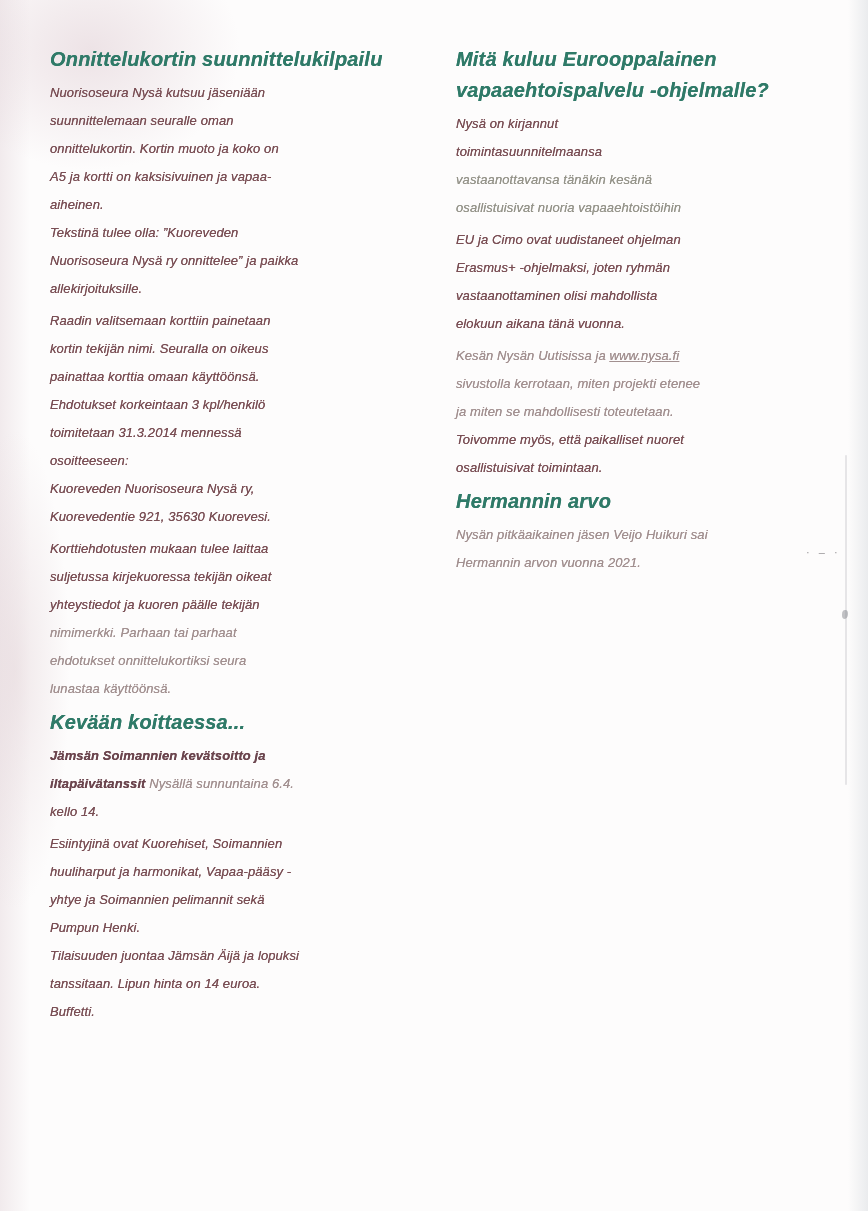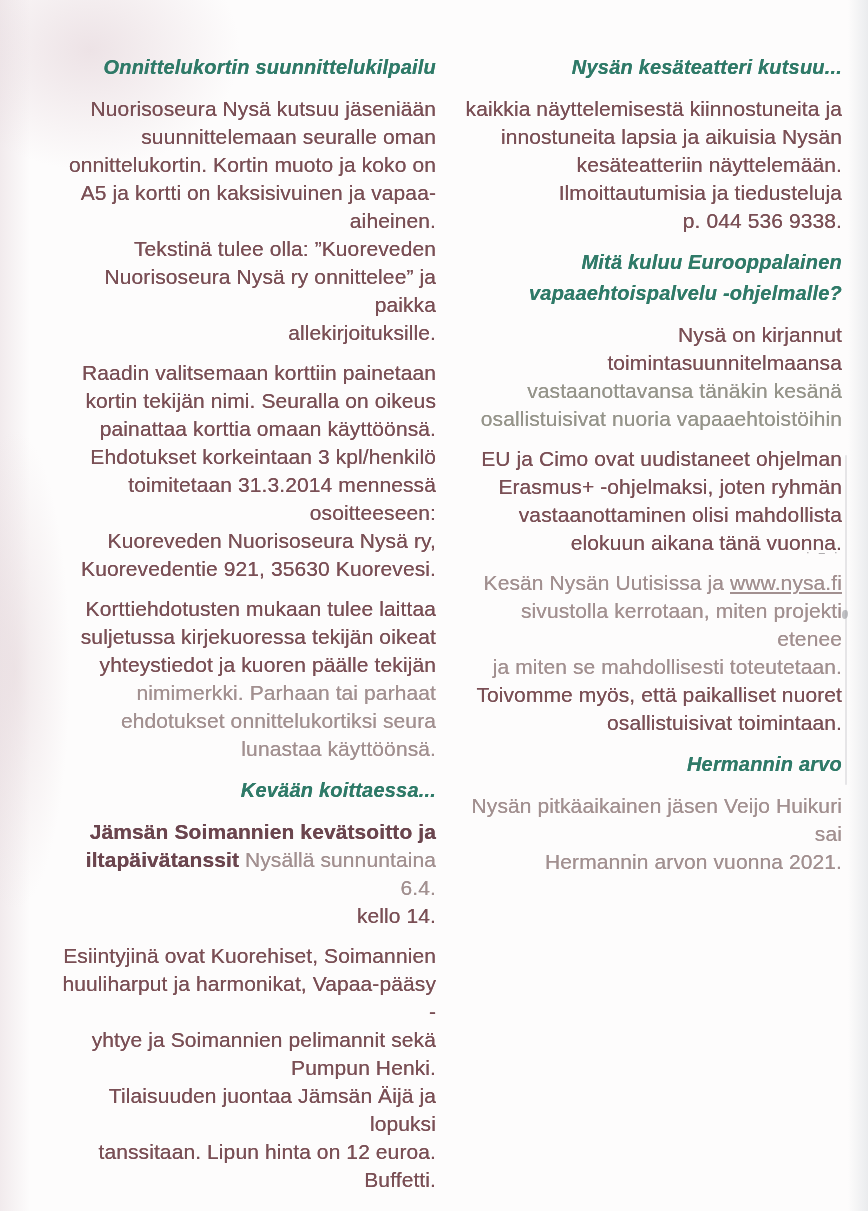--- a/index.html
+++ b/index.html
@@ -29,36 +29,37 @@
   .col-right { left:452px; }
 
   .h {
     color:var(--heading, #2f7a68);
     font-weight:bold; font-style:italic;
     font-size:20px; line-height:31px; letter-spacing:0.2px;
     white-space:pre-line;
     text-shadow:0 0 0.6px currentColor;
   }
   .para {
-    font-size:21px; line-height:28px; letter-spacing:0.1px;
+    font-size:13px; line-height:28px; letter-spacing:0.1px;
     white-space:pre-line;
     text-shadow:0 0 0.5px currentColor;
+    font-style:italic;
   }
   .ink   { color:var(--ink, #7a4f55); }
   .faded { color:var(--faded, #a29090); }
   .sage  { color:var(--sage, #95948a); }
   .bold  { font-weight:bold; color:var(--ink_dark, #6b454e); }
   .link  { text-decoration:underline; }
 
   .mt30 { margin-top:30px; } .mt26 { margin-top:26px; } .mt6 { margin-top:6px; }
   .mt0  { margin-top:0; }    .mt53 { margin-top:53px; } .mt13 { margin-top:13px; }
   .mt33 { margin-top:33px; } .mt8  { margin-top:8px; }  .mt10 { margin-top:10px; }
   .mt21 { margin-top:21px; } .mt4  { margin-top:4px; }  .mt11 { margin-top:11px; }
   .mt24 { margin-top:24px; }
-  .m0 { margin:12px;text-align:right; }
+  .m0 { margin:4px; }
 </style>
 </head>
 <body>
 
 <div class="page">
 
   <div class="tint-topleft"></div>
   <div class="tint-left-strip"></div>
   <div class="tint-left-mid"></div>
   <div class="right-shadow"></div>
@@ -97,37 +98,29 @@
     <div>
       <div class="h mt53 m0">Kevään koittaessa...</div>
       <p class="para mt26 m0"><span class="bold">Jämsän Soimannien kevätsoitto ja
 iltapäivätanssit </span><span class="faded">Nysällä sunnuntaina 6.4.</span><span class="ink">
 kello 14.</span></p>
       <p class="para ink mt13 m0">Esiintyjinä ovat Kuorehiset, Soimannien
 huuliharput ja harmonikat, Vapaa-pääsy -
 yhtye ja Soimannien pelimannit sekä
 Pumpun Henki.
 Tilaisuuden juontaa Jämsän Äijä ja lopuksi
-tanssitaan.  Lipun hinta on 12 euroa.
+tanssitaan.  Lipun hinta on 14 euroa.
 Buffetti.</p>
     </div>
 
   </div>
 
   <div class="col col-right">
 
 
-    <div>
-      <div class="h mt8 m0">Nysän kesäteatteri kutsuu...</div>
-      <p class="para ink mt30 m0">kaikkia näyttelemisestä kiinnostuneita ja
-innostuneita lapsia ja aikuisia Nysän
-kesäteatteriin näyttelemään.
-Ilmoittautumisia ja tiedusteluja
-p. 044 536 9338.</p>
-    </div>
 
     <div>
       <div class="h mt10 m0">Mitä kuluu Eurooppalainen
 vapaaehtoispalvelu -ohjelmalle?</div>
       <p class="para mt21 m0"><span class="ink">Nysä on kirjannut
 toimintasuunnitelmaansa
 </span><span class="sage">vastaanottavansa tänäkin kesänä
 osallistuisivat nuoria vapaaehtoistöihin
 </span></p>
       <p class="para ink mt4 m0">EU ja Cimo ovat uudistaneet ohjelman

